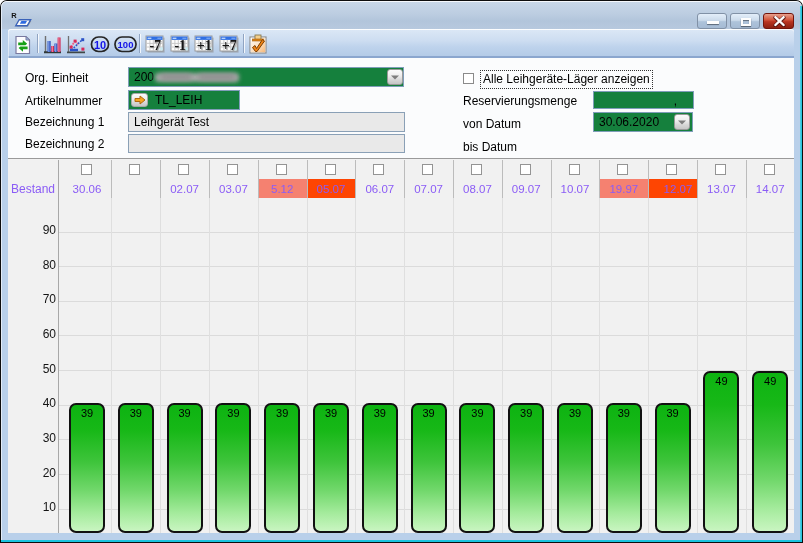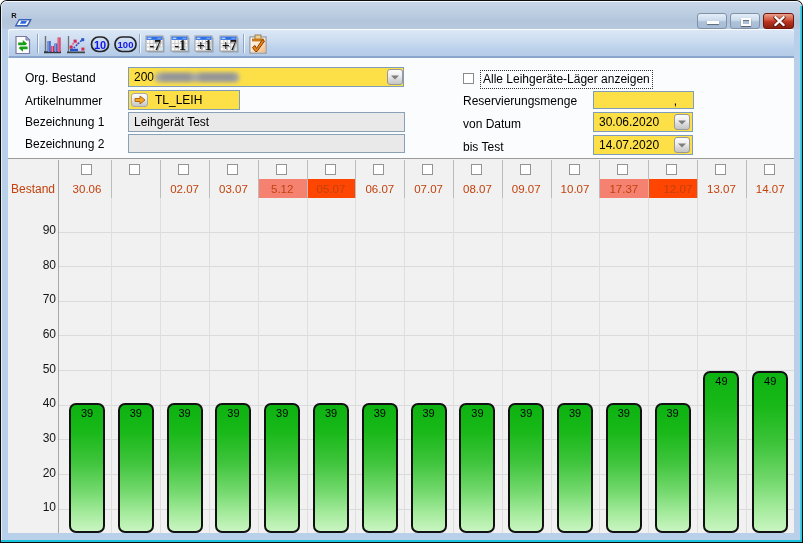--- a/index.html
+++ b/index.html
@@ -17,31 +17,31 @@
 #bmax{left:727.5px;width:30.5px;}
 #bclose{left:760.5px;width:31.5px;border-color:#73150c;
  background:linear-gradient(180deg,#e8a18e 0%,#d4593f 40%,#b93420 55%,#8c2010 100%);}
 #toolbar{position:absolute;left:8px;top:29px;width:786px;height:29px;
  background:linear-gradient(180deg,#dce8f6 0%,#cdddf1 40%,#bed3ec 62%,#b2c9e6 100%);
  border-radius:3px 3px 0 0;box-shadow:inset 0 1px 0 rgba(255,255,255,.9), inset 1px 0 0 rgba(255,255,255,.5), inset 0 -2px 0 #8ba6ce;}
 .tsep{position:absolute;top:4.5px;width:1px;height:19px;background:#90a4c2;box-shadow:1px 0 0 rgba(255,255,255,.8);}
 .ticon{position:absolute;}
 #formarea{position:absolute;left:8px;top:58px;width:786px;height:100px;background:#fbfcfd;}
 .lbl{position:absolute;font-size:12px;color:#000;white-space:nowrap;}
-.field{position:absolute;background:#fde047;border:1px solid #7f9db9;font-size:12px;color:#000;}
+.field{position:absolute;background:#15803d;border:1px solid #7f9db9;font-size:12px;color:#000;}
 .gfield{position:absolute;background:#e9e9e9;border:1px solid #8aa0b6;font-size:12px;color:#000;}
 .ftext{position:absolute;left:5px;top:50%;transform:translateY(-50%);white-space:nowrap;}
 .dbtn{position:absolute;border:1px solid #999;border-radius:3px;
  background:linear-gradient(180deg,#fbfbfb 0%,#eee 40%,#d7d7d7 70%,#c6c6c6 100%);}
 .darr{position:absolute;left:50%;top:50%;transform:translate(-50%,-38%);width:0;height:0;
  border-left:4px solid transparent;border-right:4px solid transparent;border-top:4px solid #7d7d7d;}
 #hdr{position:absolute;left:8px;top:158px;width:786px;height:40px;background:#f1f1f1;border-top:1px solid #9a9a9a;}
 .hsep{position:absolute;top:1px;width:1px;height:39px;background:#bcbcbc;}
 .hcb{position:absolute;top:5px;width:11px;height:11px;background:#fff;border:1px solid #949494;}
-.hdate{position:absolute;top:20px;height:20px;font-size:11.5px;color:#c2410c;display:flex;align-items:center;justify-content:center;}
+.hdate{position:absolute;top:20px;height:20px;font-size:11.5px;color:#8b5cf6;display:flex;align-items:center;justify-content:center;}
 #chart{position:absolute;left:8px;top:198px;width:786px;height:335px;background:#f1f1f1;}
 .hg{position:absolute;height:1px;background:#dbdbdb;left:50.4px;width:735.6px;}
 .vg{position:absolute;top:0;width:1px;height:335px;background:#dfdfdf;}
 #axis{position:absolute;left:50.4px;top:0;width:1px;height:335px;background:#a8a8a8;}
 .ylab{position:absolute;width:30px;text-align:right;font-size:12px;color:#141414;left:18px;}
 .bar{position:absolute;width:36px;border:2px solid #111;border-radius:7px;
  background:linear-gradient(180deg,#0db311 0%,#17b817 20%,#3ec43b 45%,#72d86c 68%,#a5eb9d 86%,#c9f5c1 100%);}
 .bval{position:absolute;left:0;right:0;top:2px;text-align:center;font-size:11px;color:#000;}
 </style></head><body>
 <div id="win">
@@ -195,21 +195,21 @@
             <stop offset="0.55" stop-color="#fbdfc0"></stop>
             <stop offset="1" stop-color="#f6b87a"></stop>
 </linearGradient>
         </defs>
 <rect x="7" y="1" width="6" height="4.5" fill="#f3cf8e" stroke="#8a7a50" stroke-width="0.9"></rect>
 <rect x="4.5" y="5" width="11" height="2" fill="#e08818" stroke="#a05808" stroke-width="0.6"></rect>
 <path d="M4.5 13.5 L7 11.5 L8.5 14.5 L14.5 5.5 L16.5 7 L9 17.5 L7.5 17.5 Z" fill="#f08418" stroke="#7c4004" stroke-width="1"></path>
 </svg>
 </div>
 <div id="formarea"></div>
-<div class="lbl" style="left:25px;top:71px;">Org. Bestand</div>
+<div class="lbl" style="left:25px;top:71px;">Org. Einheit</div>
 <div class="lbl" style="left:25px;top:94px;text-align:right;">Artikelnummer</div>
 <div class="lbl" style="left:25px;top:115px;">Bezeichnung 1</div>
 <div class="lbl" style="left:25px;top:137px;">Bezeichnung 2</div>
 <div class="field" style="left:128px;top:67px;width:276px;height:20px;">
   <span class="ftext">200</span>
   <span style="position:absolute;left:26px;top:5px;width:84px;height:9px;background:#a8a8a8;filter:blur(2.2px);border-radius:3px;"></span>
   <span style="position:absolute;left:32px;top:6px;width:30px;height:6px;background:#909090;filter:blur(2.5px);"></span>
   <span style="position:absolute;left:70px;top:6px;width:36px;height:6px;background:#909090;filter:blur(2.5px);"></span>
   <div class="dbtn" style="left:258px;top:1px;width:16px;height:16px;">
         <div class="darr"></div>
@@ -233,27 +233,21 @@
 <div class="field" style="left:593px;top:91px;width:101px;height:18px;">
       <span style="position:absolute;right:16px;top:2px;">,</span>
     </div>
 <div class="lbl" style="left:463px;top:117px;">von Datum</div>
 <div class="field" style="left:593px;top:112px;width:100px;height:20px;">
   <span class="ftext">30.06.2020</span>
   <div class="dbtn" style="left:80px;top:1px;width:16px;height:16px;">
         <div class="darr"></div>
       </div>
 </div>
-<div class="lbl" style="left:463px;top:140px;">bis Test</div>
-<div class="field" style="left:593px;top:135px;width:100px;height:20px;">
-  <span class="ftext">14.07.2020</span>
-  <div class="dbtn" style="left:80px;top:1px;width:16px;height:16px;">
-        <div class="darr"></div>
-      </div>
-</div>
+<div class="lbl" style="left:463px;top:140px;">bis Datum</div>
 <div id="hdr">
 <div class="hdate" style="left:3px;width:50px;justify-content:flex-start;font-size:12px;">Bestand</div>
 <div style="position:absolute;left:249.8px;top:20px;width:48.8px;height:20px;background:#f58170;"></div>
 <div style="position:absolute;left:298.6px;top:20px;width:48.8px;height:20px;background:#fe4502;"></div>
 <div style="position:absolute;left:591.4px;top:20px;width:48.8px;height:20px;background:#f58170;"></div>
 <div style="position:absolute;left:640.2px;top:20px;width:48.8px;height:20px;background:#fe4502;"></div>
 <div class="hsep" style="left:50.4px;background:#a8a8a8;"></div>
 <div class="hsep" style="left:103.4px;"></div>
 <div class="hsep" style="left:152.2px;"></div>
 <div class="hsep" style="left:201.0px;"></div>
@@ -284,21 +278,21 @@
 <div class="hdate" style="left:347.8px;width:48px;">06.07</div>
 <div class="hcb" style="left:414.1px;"></div>
 <div class="hdate" style="left:396.6px;width:48px;">07.07</div>
 <div class="hcb" style="left:462.9px;"></div>
 <div class="hdate" style="left:445.4px;width:48px;">08.07</div>
 <div class="hcb" style="left:511.7px;"></div>
 <div class="hdate" style="left:494.2px;width:48px;">09.07</div>
 <div class="hcb" style="left:560.5px;"></div>
 <div class="hdate" style="left:543.0px;width:48px;">10.07</div>
 <div class="hcb" style="left:609.3px;"></div>
-<div class="hdate" style="left:591.8px;width:48px;">17.37</div>
+<div class="hdate" style="left:591.8px;width:48px;">19.97</div>
 <div class="hcb" style="left:658.1px;"></div>
 <div class="hdate" style="left:634px;width:72px;">12.07</div>
 <div class="hcb" style="left:706.9px;"></div>
 <div class="hdate" style="left:689.4px;width:48px;">13.07</div>
 <div class="hcb" style="left:755.7px;"></div>
 <div class="hdate" style="left:738.2px;width:48px;">14.07</div>
 </div>
 <div id="chart">
 <div class="hg" style="top:33.5px;"></div>
 <div class="ylab" style="top:25.0px;">90</div>

